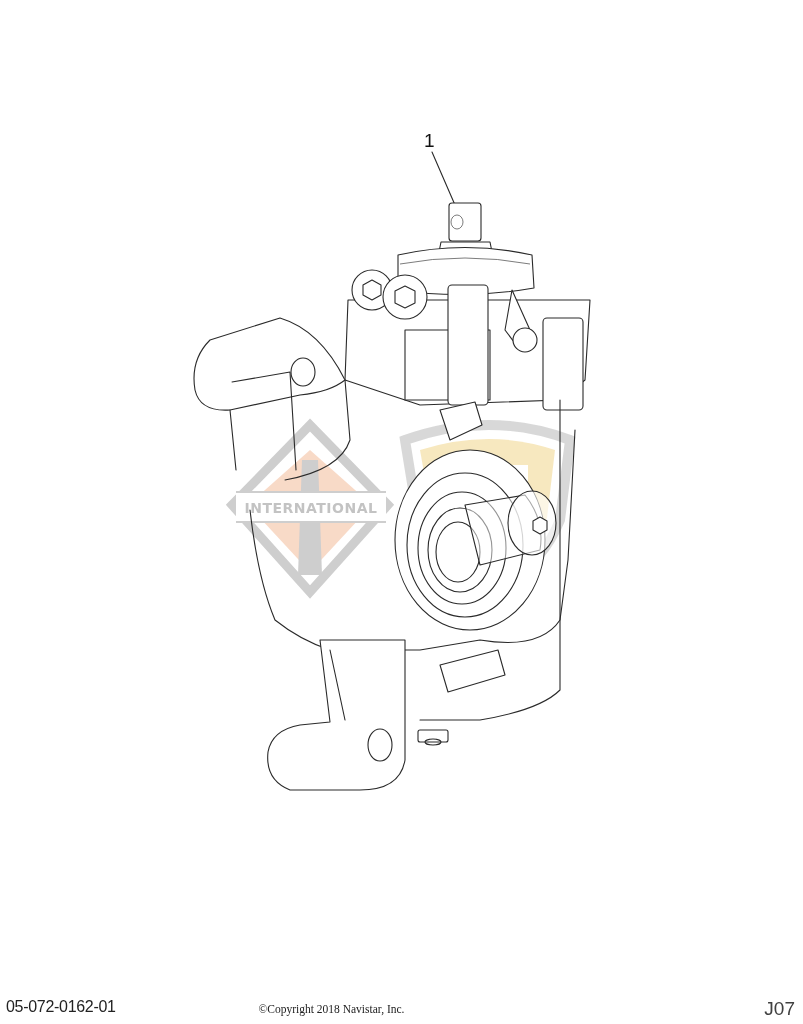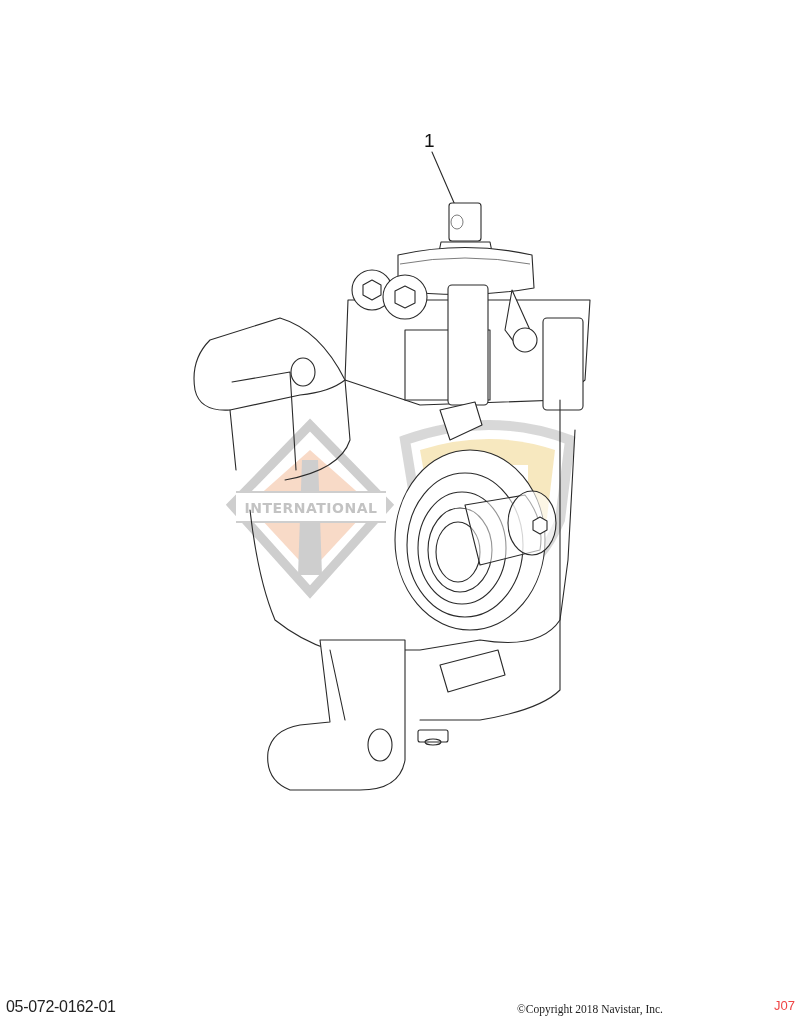--- a/index.html
+++ b/index.html
@@ -1,21 +1,21 @@
 <!DOCTYPE html>
 <html><head>
 <meta charset="utf-8">
 <style>
   html, body { margin: 0; padding: 0; background: #ffffff; }
   body { width: 803px; height: 1024px; position: relative; overflow: hidden; font-family: "Liberation Sans", sans-serif; }
   .canvas { position: absolute; left: 0; top: 0; width: 803px; height: 1024px; }
   .callout-label { position: absolute; left: 424px; top: 130px; font-size: 19px; color: #111; font-family: "Liberation Sans", sans-serif; }
   .footer-left { position: absolute; left: 6px; top: 998px; font-size: 16px; color: #222; font-family: "Liberation Sans", sans-serif; letter-spacing: -0.3px; }
-  .footer-center { position: absolute; left: 0; width: 663px; text-align: right; top: 1003px; font-size: 11.5px; color: #222; font-family: "Liberation Serif", serif; }
-  .footer-right { position: absolute; right: 8px; top: 998px; font-size: 13px; color: #ef4444; font-family: "Liberation Sans", sans-serif; }
+  .footer-center { position: absolute; left: 0; width: 663px; text-align: center; top: 1003px; font-size: 11.5px; color: #222; font-family: "Liberation Serif", serif; }
+  .footer-right { position: absolute; right: 8px; top: 998px; font-size: 19px; color: #404040; font-family: "Liberation Sans", sans-serif; }
   svg { position: absolute; left: 0; top: 0; }
   .ln { fill: none; stroke: #2a2a2a; stroke-width: 1.1; stroke-linejoin: round; stroke-linecap: round; }
   .lnw { fill: #ffffff; stroke: #2a2a2a; stroke-width: 1.1; stroke-linejoin: round; }
   .thin { fill: none; stroke: #444; stroke-width: 0.7; }
 </style>
 </head>
 <body>
 
 <div class="canvas">
   <svg width="803" height="1024" viewBox="0 0 803 1024">

